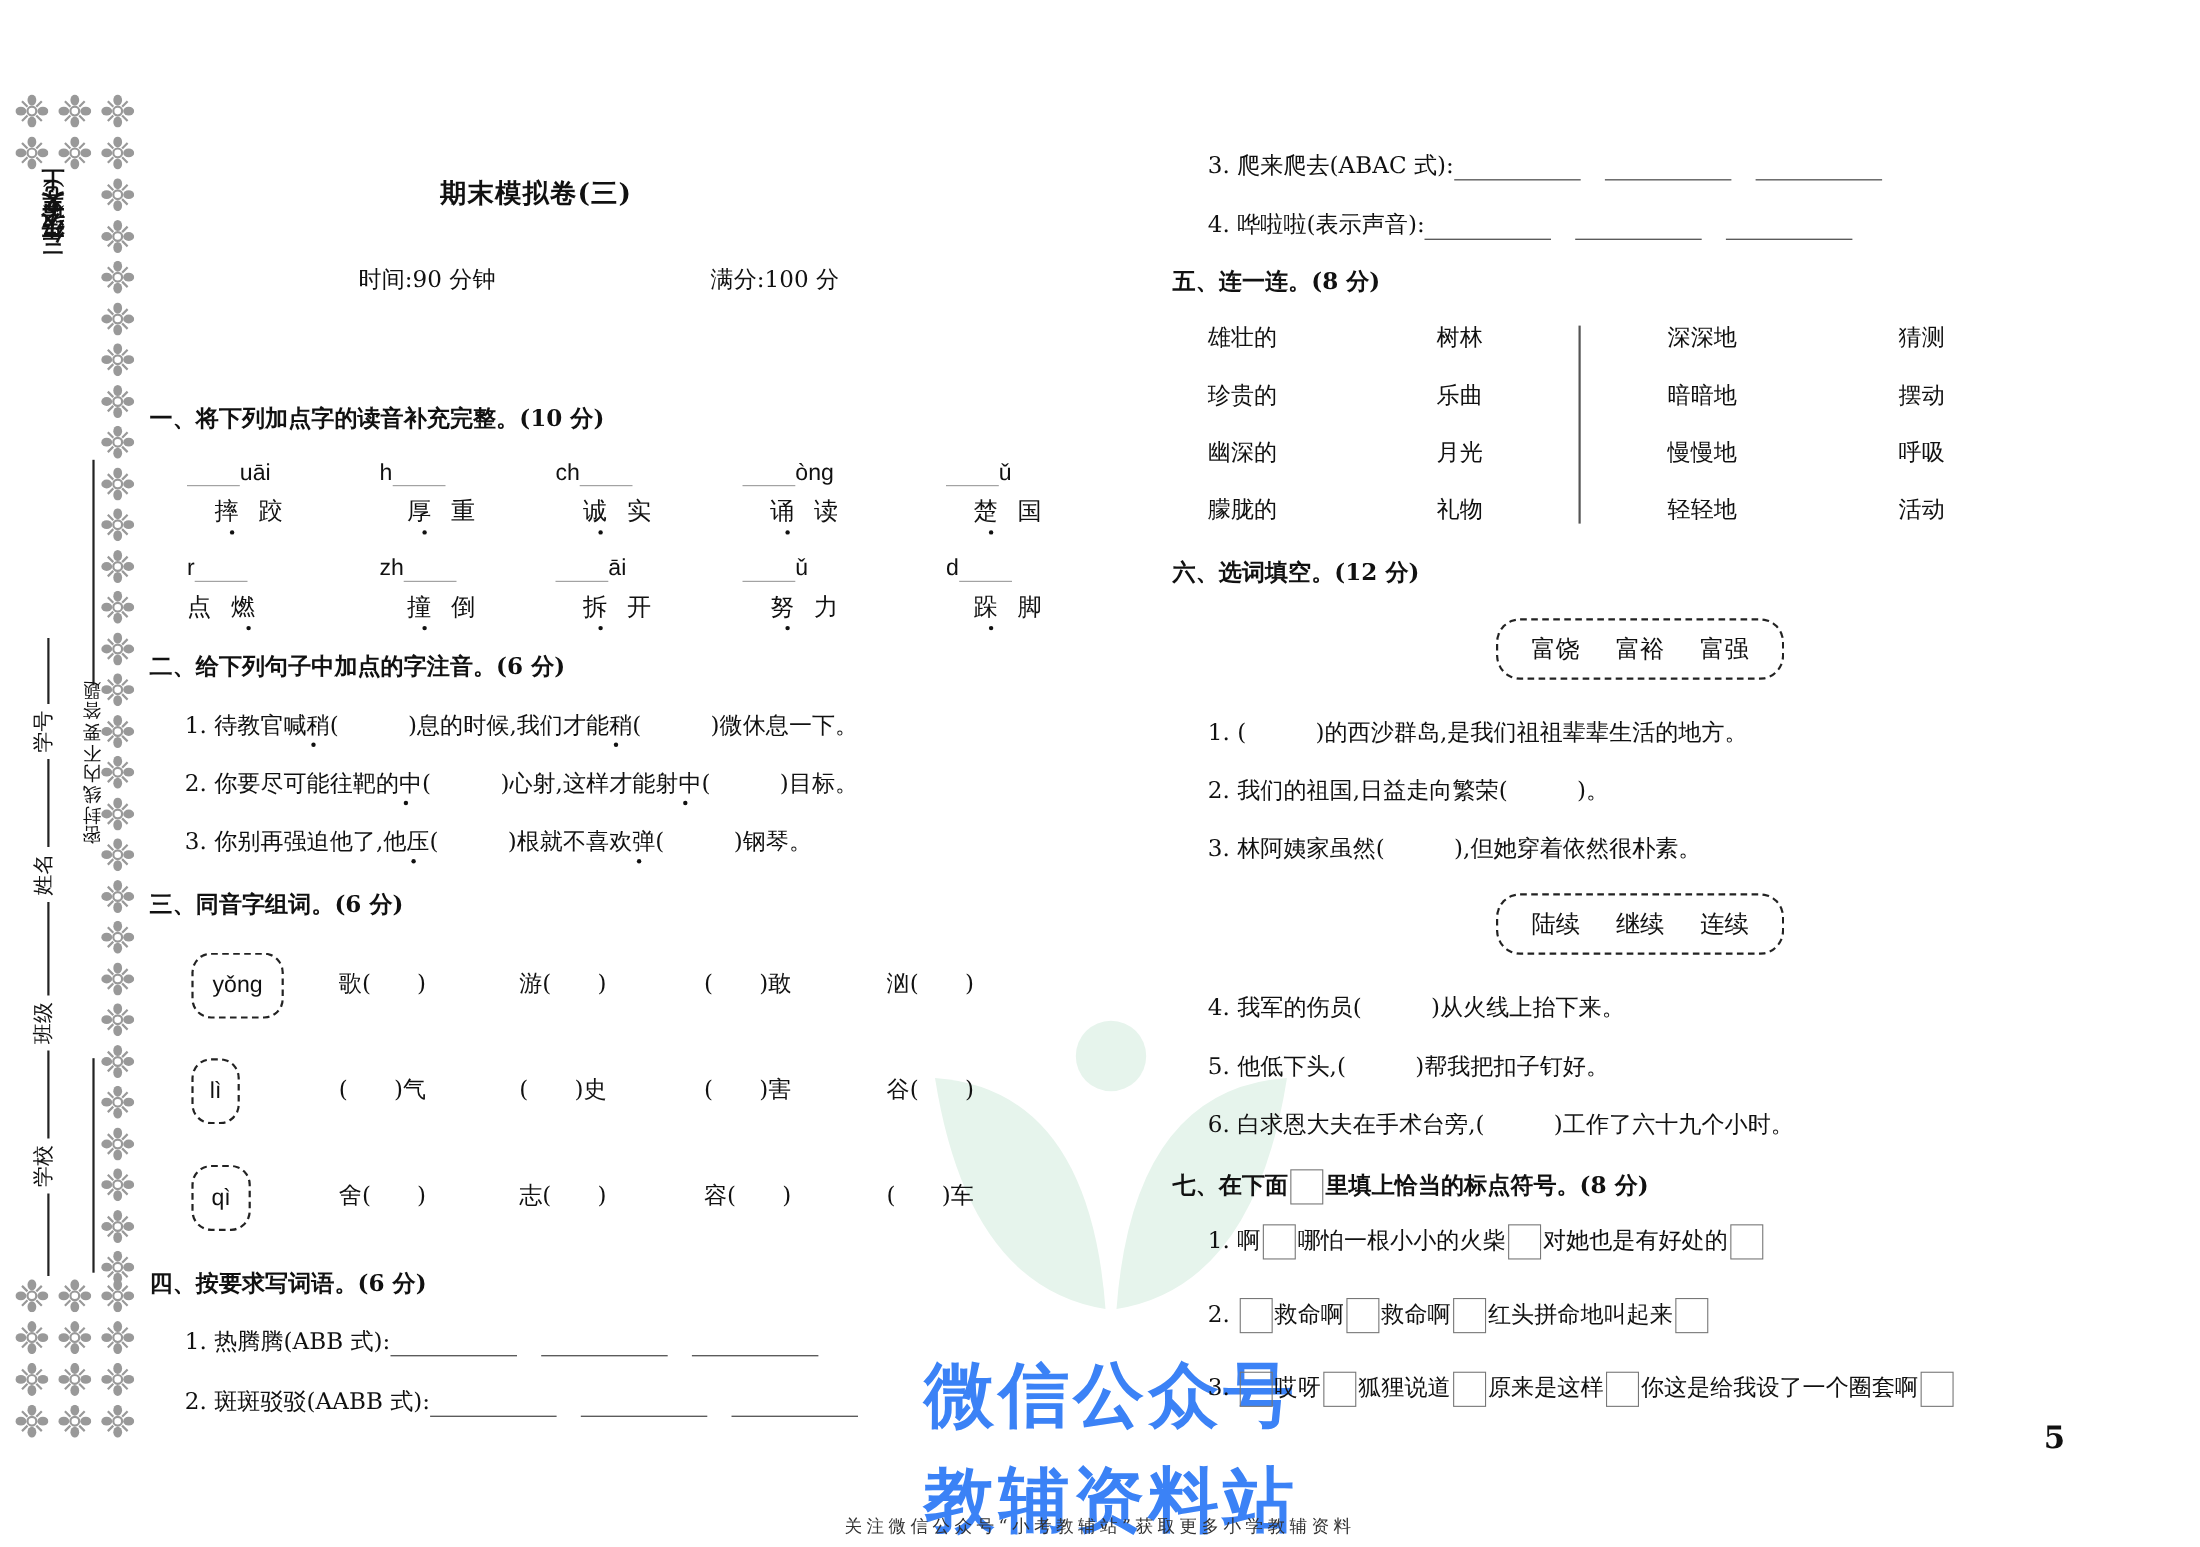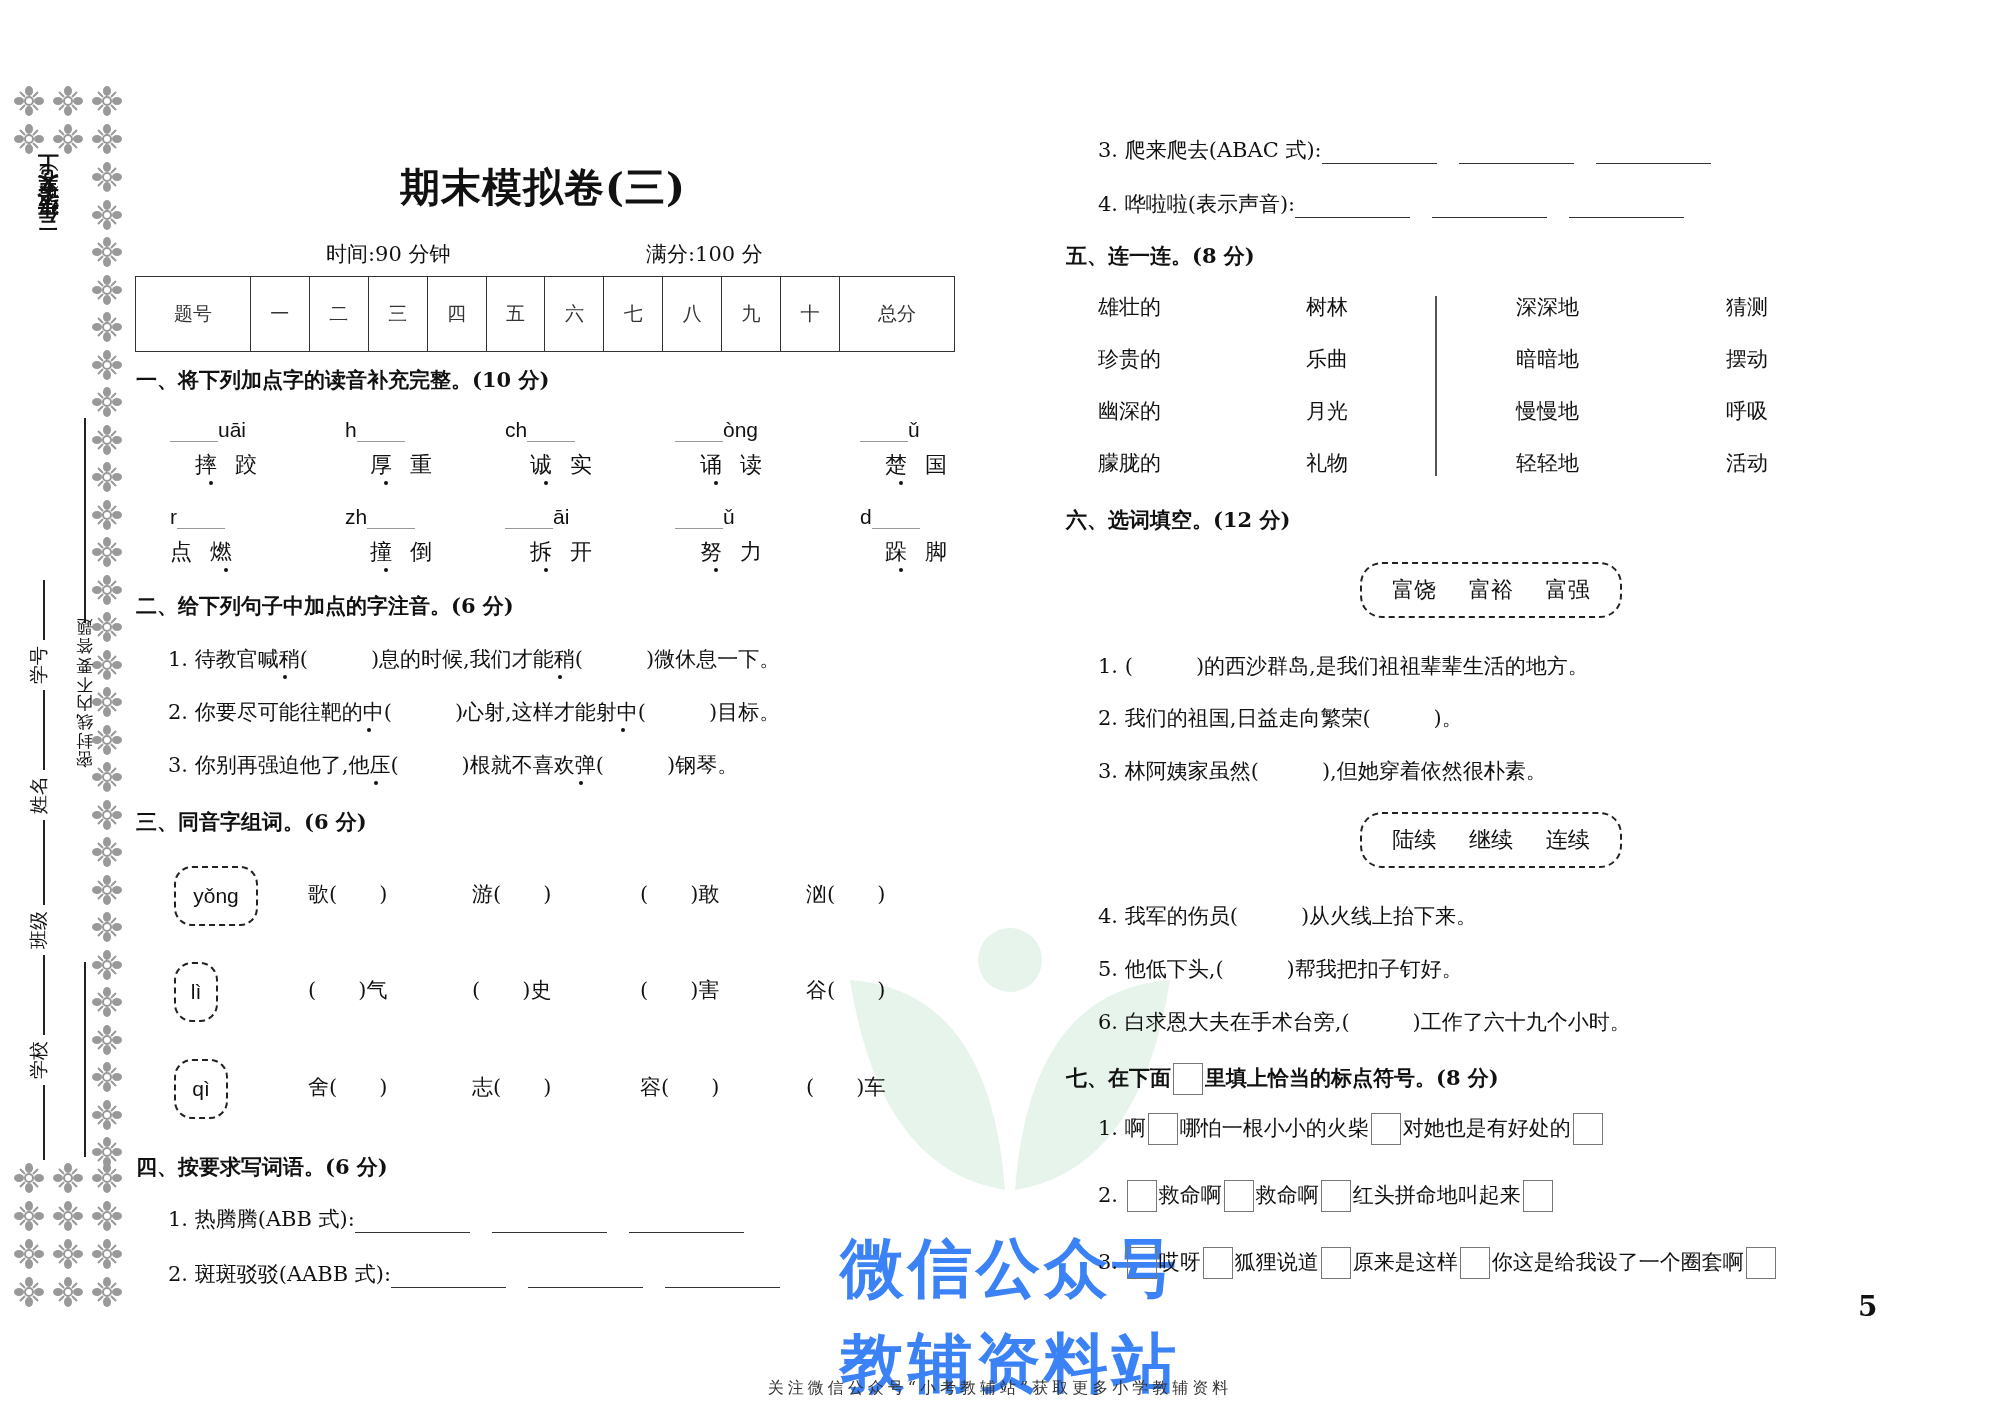--- a/index.html
+++ b/index.html
@@ -7,21 +7,21 @@
        font-family:"DejaVu Serif","Liberation Serif",serif;color:#111;}
   .abs{position:absolute;}
   
   .flower{position:absolute;width:30px;height:30px;}
   .flower svg{width:30px;height:30px;display:block;}
   
   .vtext{position:absolute;writing-mode:vertical-rl;font-size:20px;letter-spacing:8px;}
   .rot{position:absolute;transform:rotate(-90deg);transform-origin:left top;font-size:19px;white-space:nowrap;}
   .vline{position:absolute;width:2px;background:#222;}
   
-  .title{position:absolute;left:400px;top:160px;font-size:40px;font-weight:bold;letter-spacing:1px;}
+  .title{position:absolute;left:400px;top:160px;font-size:24px;font-weight:bold;letter-spacing:1px;}
   .meta{position:absolute;top:240px;font-size:21px;}
   table.score{position:absolute;left:135px;top:276px;width:820px;height:76px;border-collapse:collapse;font-size:19px;}
   table.score td{border:1.5px solid #333;text-align:center;color:#333;padding:0;height:37px;}
   .sec{position:absolute;font-size:21px;font-weight:bold;}
   .line{position:absolute;font-size:21px;white-space:nowrap;}
   .blank{display:inline-block;border-bottom:1.5px solid #333;width:115px;margin-right:22px;height:22px;vertical-align:bottom;}
   .pyblank{display:inline-block;border-bottom:1.5px solid #999;width:48px;height:20px;vertical-align:bottom;}
   .py{position:absolute;font-size:21px;font-family:"Liberation Sans","DejaVu Sans",sans-serif;white-space:nowrap;}
   .hz{position:absolute;font-size:22px;letter-spacing:18px;white-space:nowrap;}
   .dot{position:relative;}
@@ -602,34 +602,20 @@
 <div class="vline" style="left:84px;top:418px;height:205px;width:1.5px;"></div>
 <div class="vtext" style="left:72px;top:630px;transform:rotate(180deg);font-size:17px;letter-spacing:19px;">密封线内不要答题</div>
 <div class="vline" style="left:84px;top:962px;height:195px;width:1.5px;"></div>
 
 <div class="title">期末模拟卷(三)</div>
 <div class="meta" style="left:326px;">时间:90 分钟</div>
 <div class="meta" style="left:646px;">满分:100 分</div>
 
 <table class="score">
   <tbody>
-      <tr>
-    <td>题号</td>
-    <td>一</td>
-    <td>二</td>
-    <td>三</td>
-    <td>四</td>
-    <td>五</td>
-    <td>六</td>
-    <td>七</td>
-    <td>八</td>
-    <td>九</td>
-    <td>十</td>
-    <td>总分</td>
-  </tr>
 </tbody>
   </table>
 
 <div class="sec" style="left:136px;top:366px;">一、将下列加点字的读音补充完整。(10 分)</div>
 <div id="s1">
     <div class="py" style="left: 170px; top: 418px;"><span class="pyblank"></span><span>uāi</span></div>
     <div class="hz" style="left: 195px; top: 450px;"><span class="dot">摔</span><span class="">跤</span></div>
     <div class="py" style="left: 345px; top: 418px;"><span>h</span><span class="pyblank"></span></div>
     <div class="hz" style="left: 370px; top: 450px;"><span class="dot">厚</span><span class="">重</span></div>
     <div class="py" style="left: 505px; top: 418px;"><span>ch</span><span class="pyblank"></span></div>

